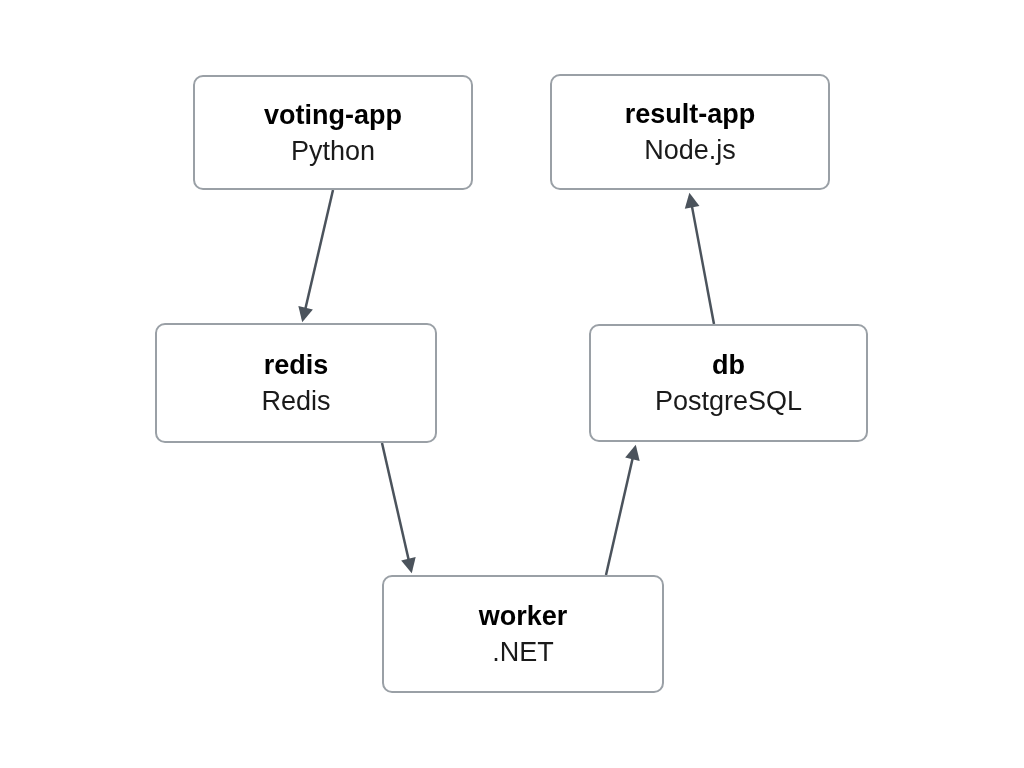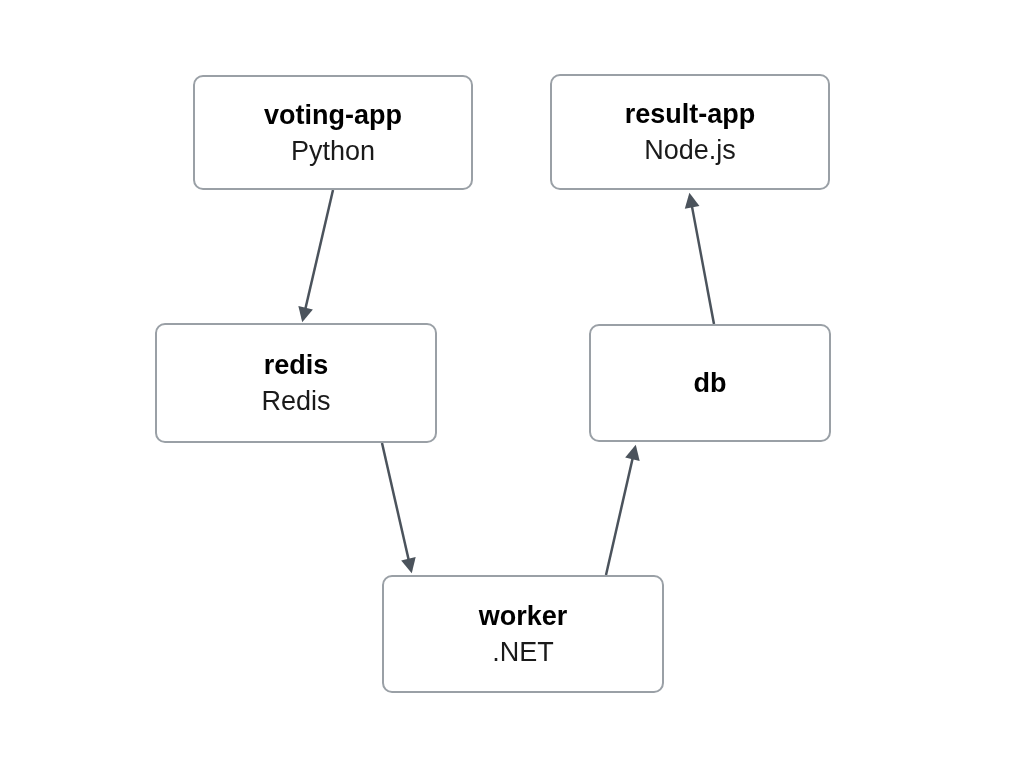--- a/index.html
+++ b/index.html
@@ -55,21 +55,21 @@
   .node .subtitle {
     font-size: 27px;
     font-weight: 400;
     color: #1a1a1a;
     line-height: 36px;
     white-space: nowrap;
   }
   #node-voting-app { left: 193px; top: 75px;  width: 280px; height: 115px; }
   #node-result-app { left: 550px; top: 74px;  width: 280px; height: 116px; }
   #node-redis      { left: 155px; top: 323px; width: 282px; height: 120px; }
-  #node-db         { left: 589px; top: 324px; width: 242px; height: 118px; }
+  #node-db         { left: 589px; top: 324px; width: 279px; height: 118px; }
   #node-worker     { left: 382px; top: 575px; width: 282px; height: 118px; }
 </style>
 </head>
 <body>
 
 <div class="canvas">
 
   <svg class="edges" viewBox="0 0 1024 768" xmlns="http://www.w3.org/2000/svg">
     <defs>
       <marker id="arrow" viewBox="0 0 12 12" refX="9" refY="6" markerWidth="6.5" markerHeight="6.5" orient="auto-start-reverse">
@@ -92,20 +92,21 @@
     <div class="subtitle">Node.js</div>
   </div>
 
   <div class="node" id="node-redis">
     <div class="title">redis</div>
     <div class="subtitle">Redis</div>
   </div>
 
   <div class="node" id="node-db">
     <div class="title">db</div>
+    <div class="subtitle">PostgreSQL</div>
   </div>
 
   <div class="node" id="node-worker">
     <div class="title">worker</div>
     <div class="subtitle">.NET</div>
   </div>
 
 </div>
 
 </body></html>

